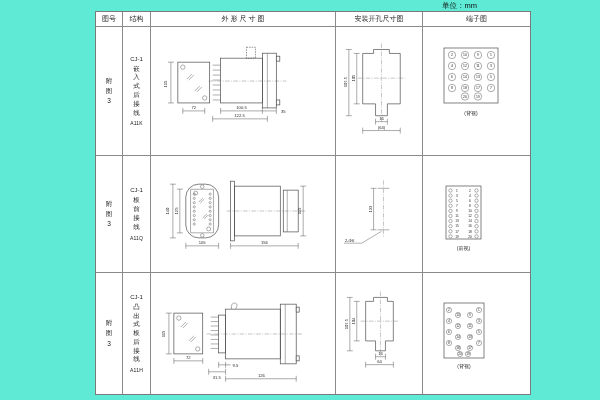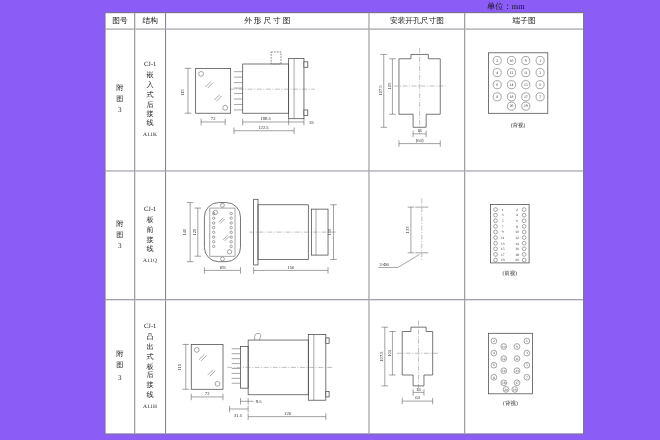--- a/index.html
+++ b/index.html
@@ -1,17 +1,17 @@
 <!DOCTYPE html>
 <html><head>
 <meta charset="utf-8">
 <style>
   html,body{margin:0;padding:0;background:#fff;}
-  .canvas{position:relative;width:600px;height:400px;background:#8b5cf6;overflow:hidden;
-          font-family:Liberation Serif, serif;color:#222;}
+  .canvas{position:relative;width:600px;height:400px;background:#5eead4;overflow:hidden;
+          font-family:Liberation Sans, sans-serif;color:#222;}
   .unit{position:absolute;top:1px;left:95px;width:382px;text-align:right;font-size:7.5px;color:#111;}
   .tbl{position:absolute;left:95px;top:11px;display:grid;
        grid-template-columns:27px 28px 185px 87px 107px;
        grid-template-rows:15px 129px 117px 121px;
        border:1px solid #7a7a7a;}
   .cell{position:relative;box-sizing:border-box;border-right:1px solid #8a8a8a;border-bottom:1px solid #8a8a8a;
         display:flex;align-items:center;justify-content:center;background:#fff;}
   .lc{border-right:none!important;} .lr{border-bottom:none!important;}
   .hdr{font-size:7px;color:#1a1a1a;white-space:nowrap;}
   .vtext{width:1em;word-break:break-all;line-height:1.35;text-align:center;font-size:6.5px;color:#1a1a1a;}

